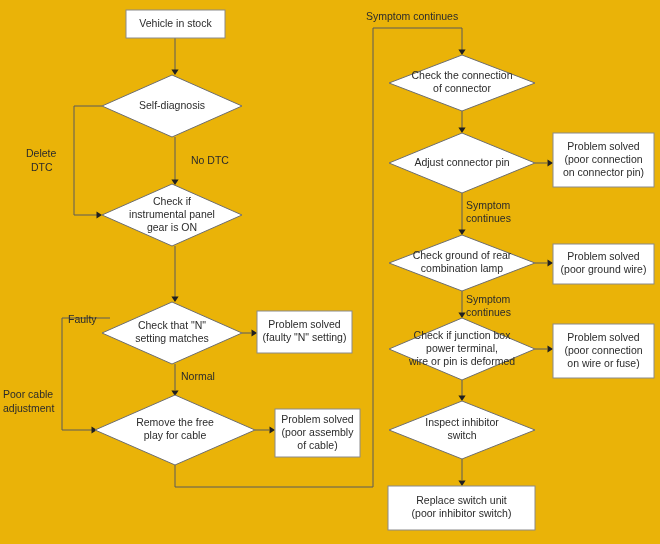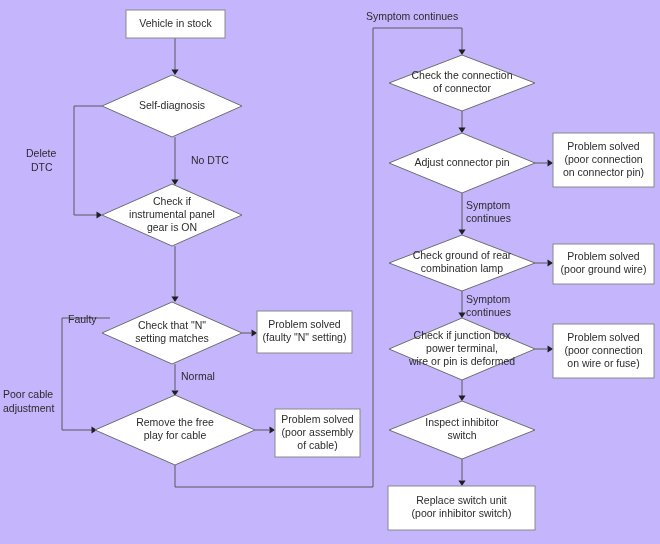--- a/index.html
+++ b/index.html
@@ -11,21 +11,21 @@
   body {
     width: 660px;
     height: 544px;
     font-family: "Liberation Sans", sans-serif;
     overflow: hidden;
   }
   #flow-root {
     position: relative;
     width: 660px;
     height: 544px;
-    background: #c4b5fd;
+    background: #eab308;
   }
   svg#flow-svg {
     display: block;
     width: 660px;
     height: 544px;
   }
   .node-shape {
     fill: #ffffff;
     stroke: #6e6e6e;
     stroke-width: 1;

